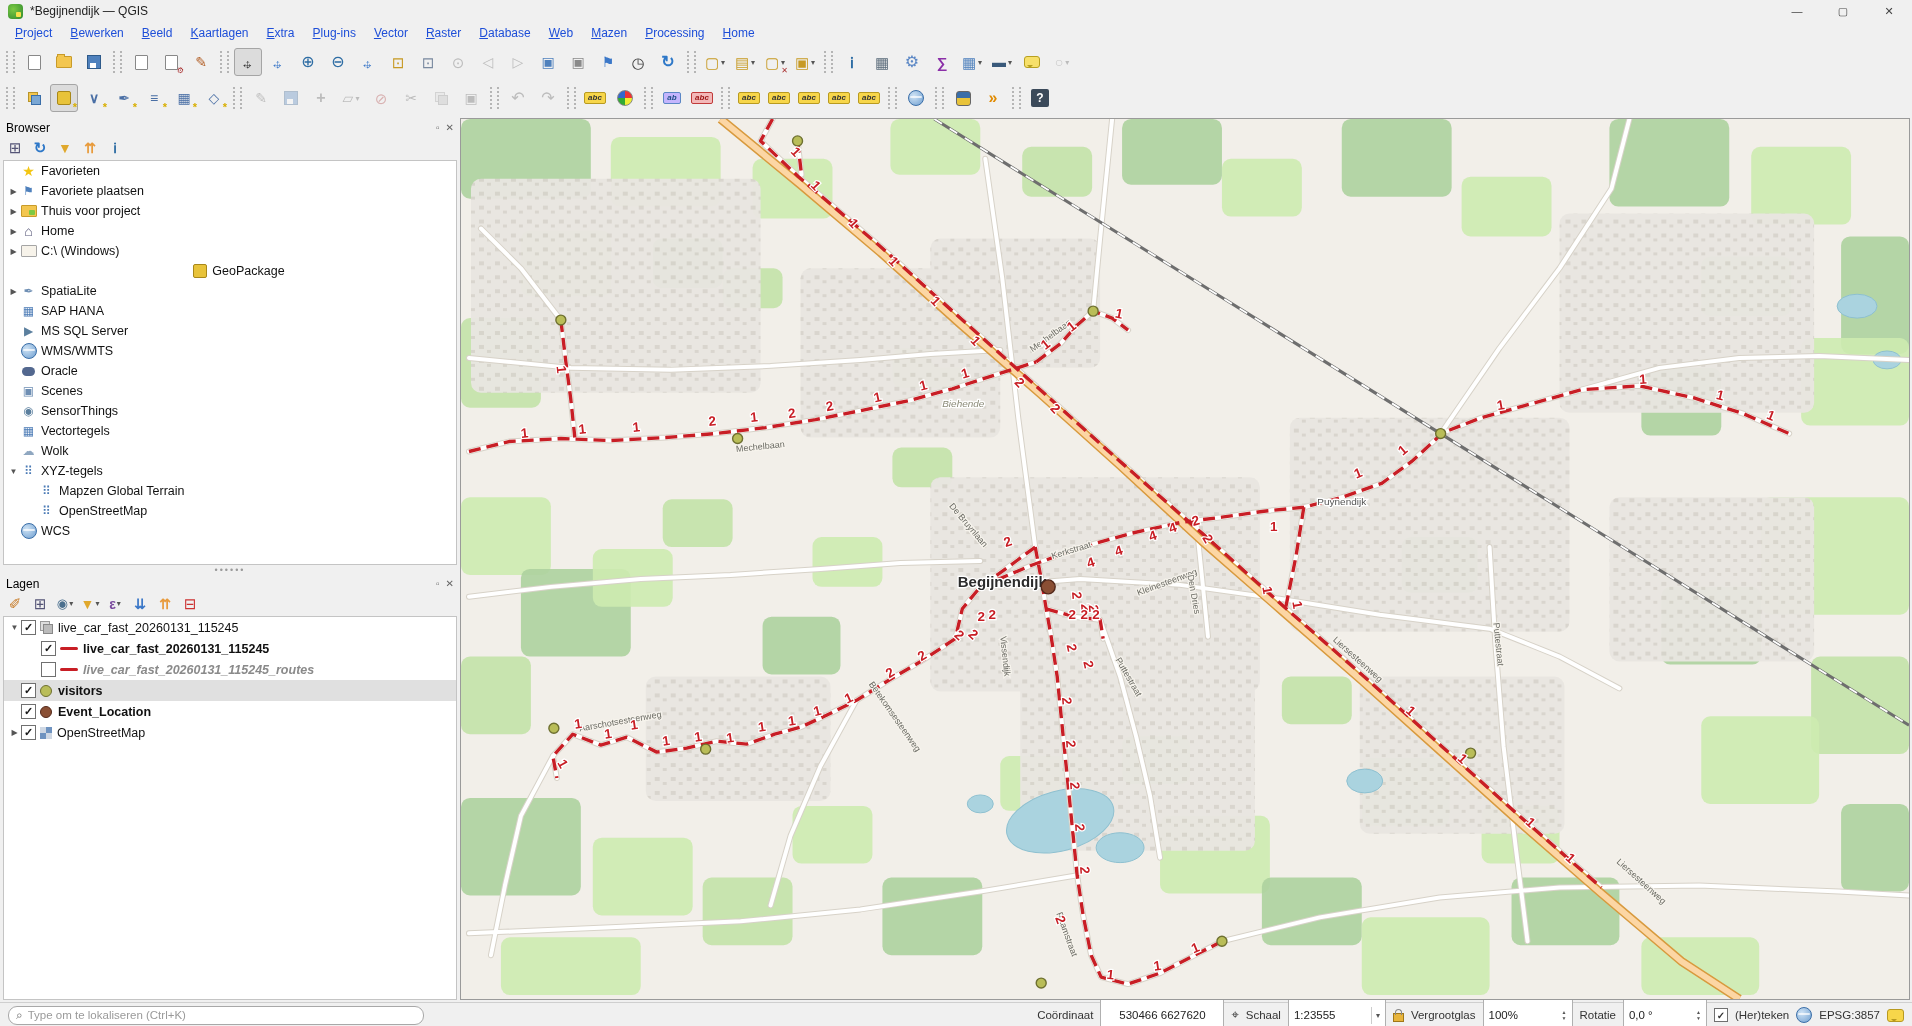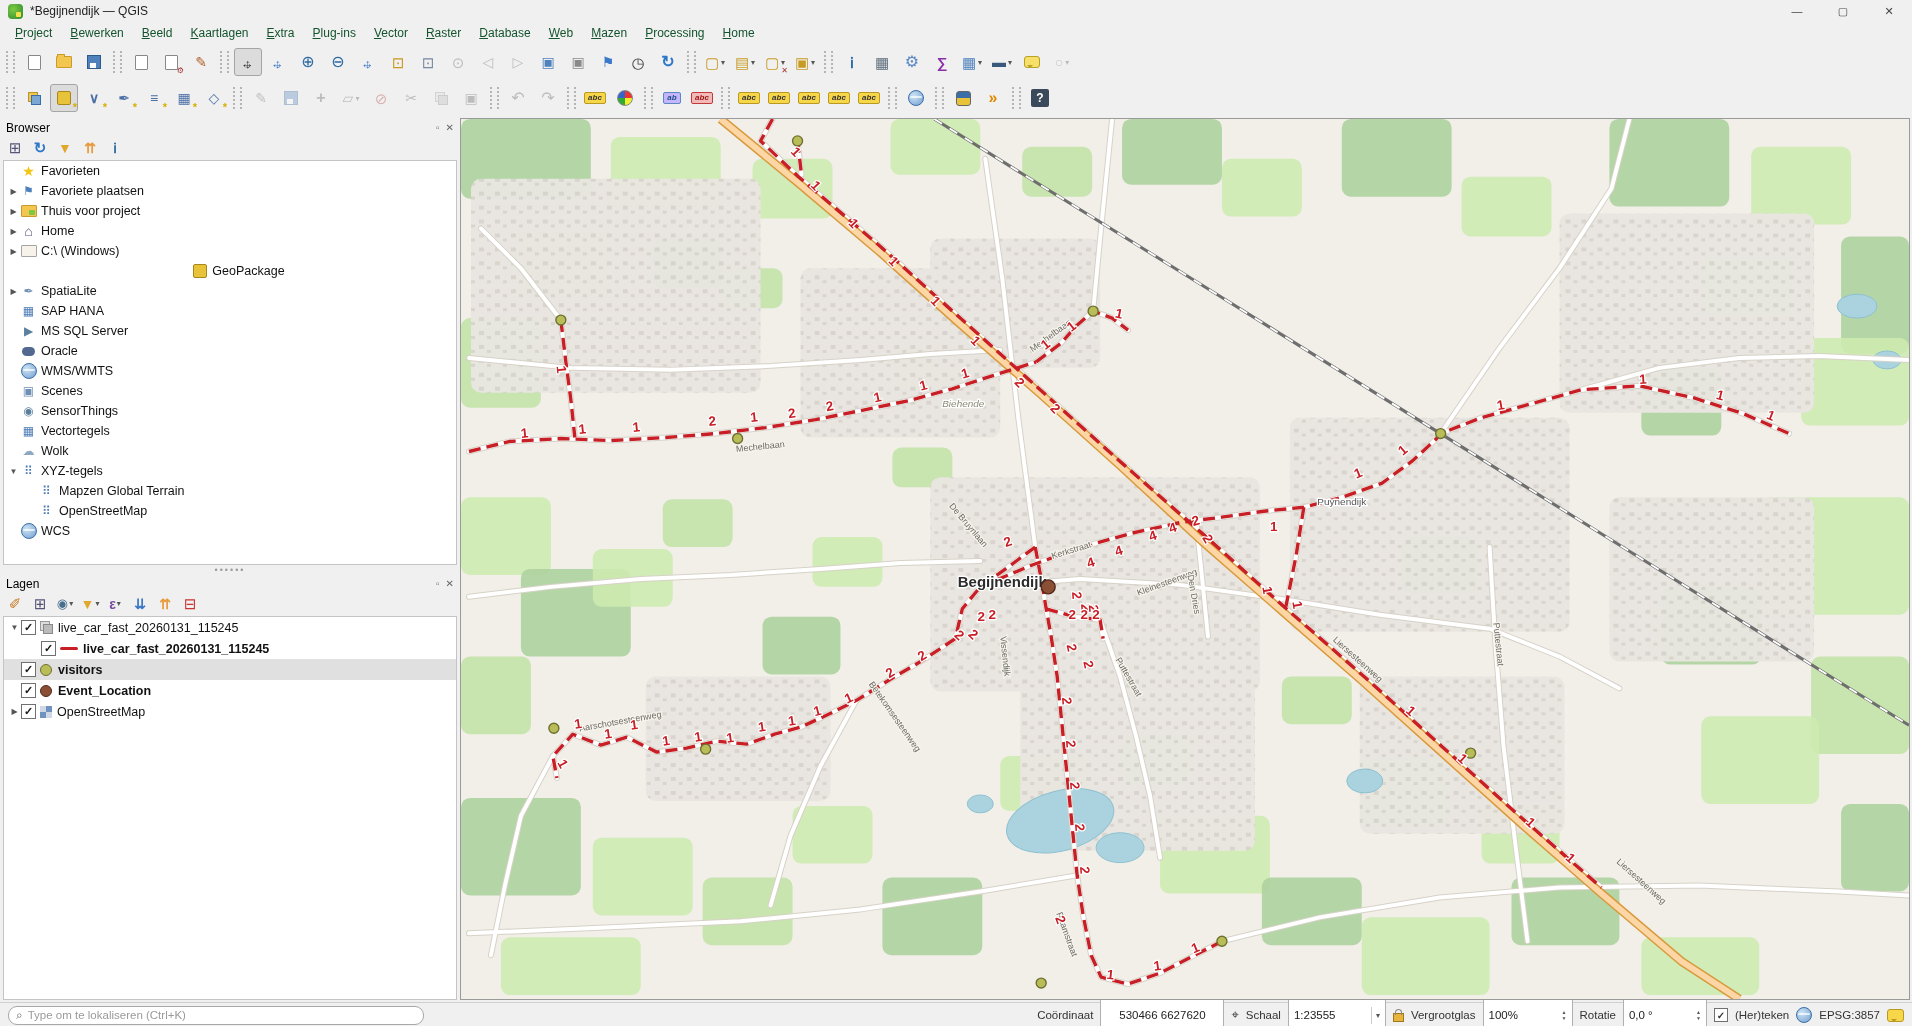--- a/index.html
+++ b/index.html
@@ -8,21 +8,21 @@
   
   .titlebar{height:22px;display:flex;align-items:center;background:#f0f0f0}
   .qgis-logo{width:15px;height:15px;margin:0 7px 0 8px;border-radius:4px;position:relative;
              background:radial-gradient(circle at 35% 35%,#7cc943,#2e8a2e)}
   .qgis-logo::after{content:"";position:absolute;right:2px;bottom:2px;width:5px;height:5px;background:#f7e14b;border-radius:1px}
   .title-text{font-size:12px;color:#222}
   .win-btns{margin-left:auto;display:flex;height:100%}
   .win-btn{width:46px;height:100%;display:flex;align-items:center;justify-content:center;color:#444;font-size:11px}
   
   .menubar{height:22px;display:flex;align-items:center;background:#f0f0f0;padding-left:6px}
-  .menu-item{padding:3px 9px;color:#14532d;white-space:nowrap}
+  .menu-item{padding:3px 9px;color:#1d4ed8;white-space:nowrap}
   .menu-item::first-letter{text-decoration:underline}
   
   .toolbar{display:flex;align-items:center;height:36px;background:#f0f0f0;padding-left:2px}
   .tb-handle{width:5px;height:22px;border-left:2px dotted #b5b5b5;border-right:2px dotted #b5b5b5;margin:0 4px}
   .tb-btn{min-width:26px;height:26px;margin:0 1px;border-radius:3px;border:1px solid transparent;
           display:flex;align-items:center;justify-content:center;position:relative}
   .tb-btn.pressed{background:#dcdcdc;border-color:#a5a5a5}
   .tb-btn.disabled{opacity:.33}
   .tb-glyph{font-size:14px;line-height:1}
   .tb-dd{font-size:8px;color:#555;margin-left:2px}
@@ -450,30 +450,30 @@
           <div class="trow" style="padding-left: 3px;">
             <span class="exp"></span>
             <span class="ticon">
               <span style="color: rgb(91, 127, 158);">▶</span>
             </span>
             <span class="tlabel">MS SQL Server</span>
           </div>
           <div class="trow" style="padding-left: 3px;">
             <span class="exp"></span>
             <span class="ticon">
+              <span class="ic-globe"></span>
+            </span>
+            <span class="tlabel">WMS/WMTS</span>
+          </div>
+          <div class="trow" style="padding-left: 3px;">
+            <span class="exp"></span>
+            <span class="ticon">
               <span class="bi-pill"></span>
             </span>
             <span class="tlabel">Oracle</span>
-          </div>
-          <div class="trow" style="padding-left: 3px;">
-            <span class="exp"></span>
-            <span class="ticon">
-              <span class="ic-globe"></span>
-            </span>
-            <span class="tlabel">WMS/WMTS</span>
           </div>
           <div class="trow" style="padding-left: 3px;">
             <span class="exp"></span>
             <span class="ticon">
               <span style="color: rgb(111, 143, 180);">▣</span>
             </span>
             <span class="tlabel">Scenes</span>
           </div>
           <div class="trow" style="padding-left: 3px;">
             <span class="exp"></span>
@@ -569,20 +569,26 @@
             <span class="exp">▼</span>
             <span class="cb">✓</span>
             <span class="ic-stack gray" style="margin-right: 5px;"></span>
             <span class="tlabel">live_car_fast_20260131_115245</span>
           </div>
           <div class="trow" style="height: 21px; padding-left: 24px;">
             <span class="exp"></span>
             <span class="cb">✓</span>
             <span class="swatch-line"></span>
             <span class="tlabel lbl-bold">live_car_fast_20260131_115245</span>
+          </div>
+          <div class="trow" style="height: 21px; padding-left: 24px;">
+            <span class="exp"></span>
+            <span class="cb"></span>
+            <span class="swatch-line"></span>
+            <span class="tlabel lbl-bold lbl-italic">live_car_fast_20260131_115245_routes</span>
           </div>
           <div class="trow selected" style="height: 21px; padding-left: 4px;">
             <span class="exp"></span>
             <span class="cb">✓</span>
             <span class="swatch-dot" style="background: rgb(185, 189, 88); border: 1px solid rgb(110, 112, 48);"></span>
             <span class="tlabel lbl-bold lbl-underline">visitors</span>
           </div>
           <div class="trow" style="height: 21px; padding-left: 4px;">
             <span class="exp"></span>
             <span class="cb">✓</span>

